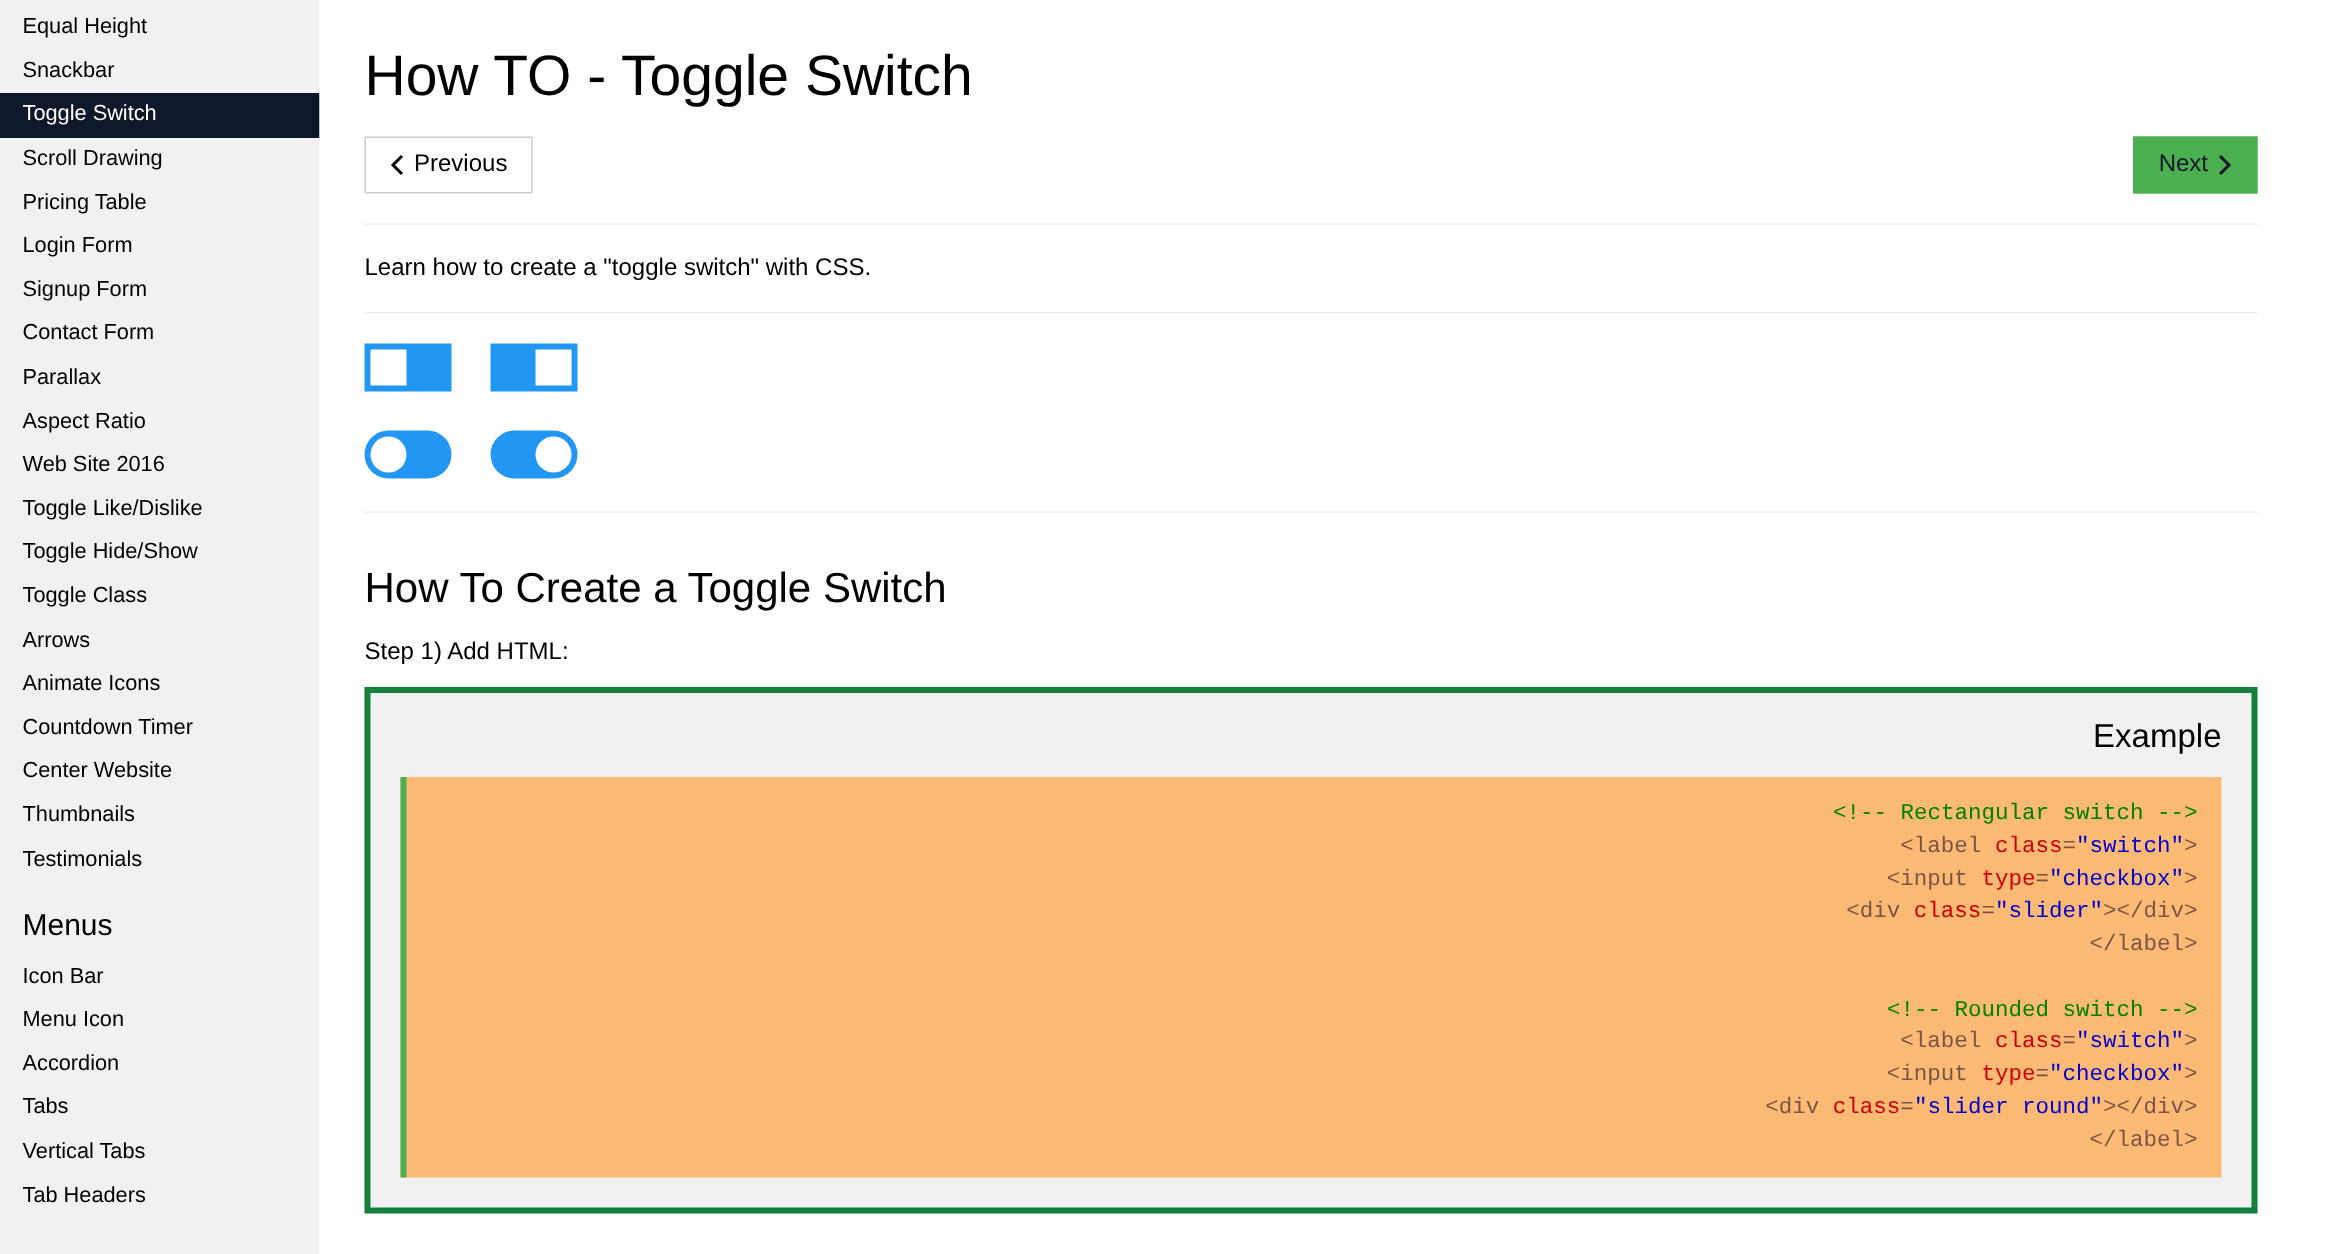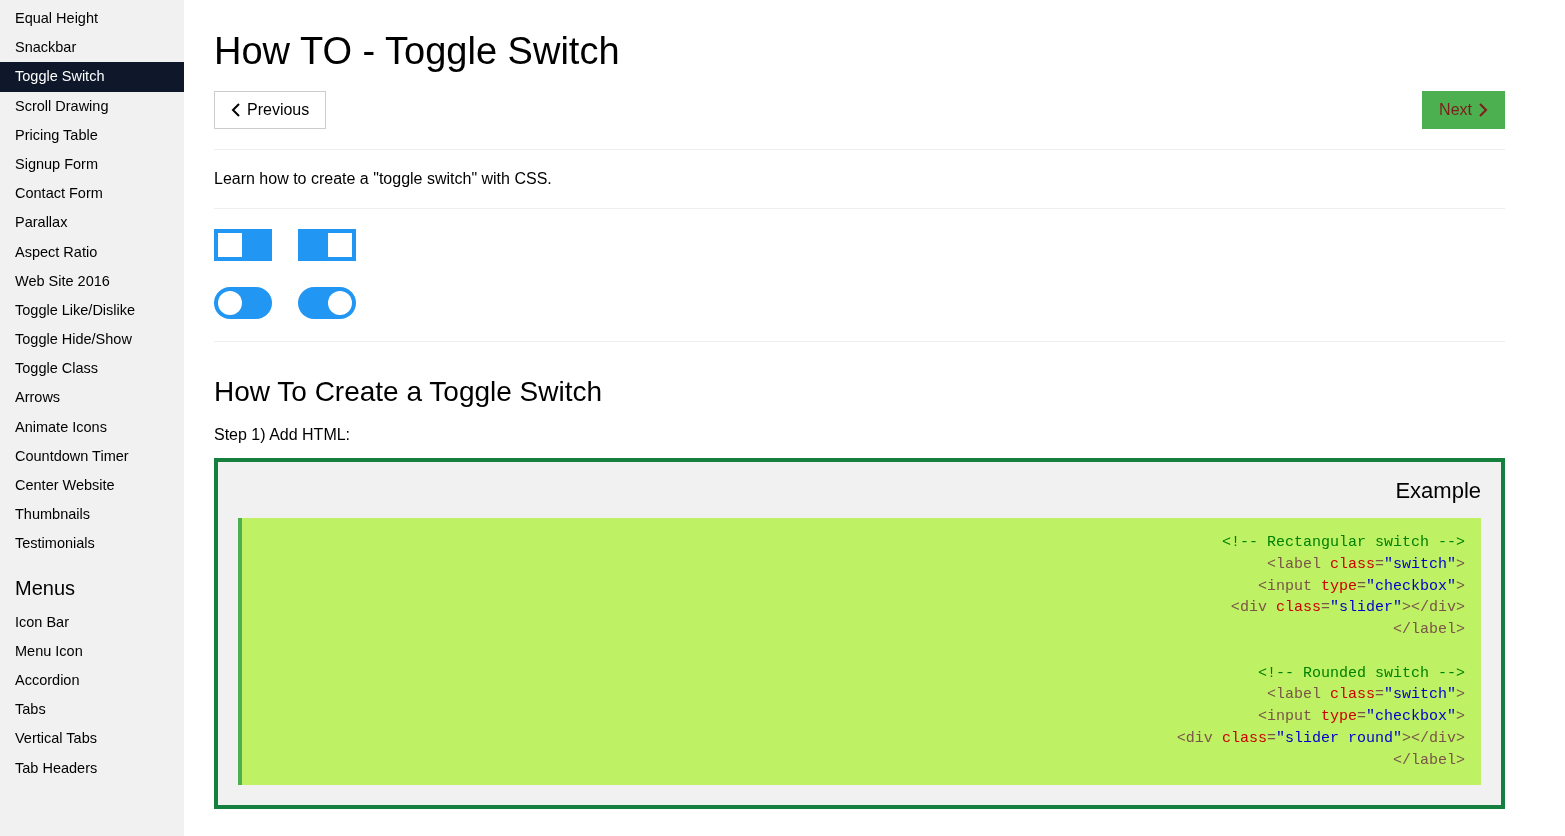--- a/index.html
+++ b/index.html
@@ -1,60 +1,61 @@
 <!DOCTYPE html>
 <html><head>
 <meta charset="utf-8">
 <style>
 * { box-sizing: border-box; margin: 0; padding: 0; }
 body { font-family: Verdana, sans-serif; font-size: 15px; color: #000; display: flex; }
-.sidebar { width: 184px; background: #f1f1f1; height: 836px; overflow-y: auto; padding-top: 4px; flex-shrink: 0; position: relative; }
+.sidebar { width: 213px; background: #f1f1f1; height: 836px; overflow-y: auto; padding-top: 4px; flex-shrink: 0; position: relative; }
 .sidebar::-webkit-scrollbar { width: 12px; }
 .sidebar::-webkit-scrollbar-track { background: #f1f1f1; }
 .sidebar::-webkit-scrollbar-thumb { background: #ccc; }
 .sidebar .nav-item { display: block; padding: 3px 15px; color: #000; font-size: 14.5px; cursor: pointer; line-height: 1.6; }
 .sidebar .nav-item.active { background: #0f172a; color: #fff; }
 .sidebar .section-title { font-size: 20px; font-weight: normal; padding: 18px 15px 8px 15px; }
 .main { flex: 1; padding: 20px 60px 20px 30px; overflow-y: auto; height: 836px; }
 .main h1 { font-size: 38px; font-weight: 400; margin: 10px 0 18px 0; font-family: "Segoe UI", Arial, sans-serif; }
 .main h2 { font-size: 28px; font-weight: 400; margin: 34px 0 10px 0; font-family: "Segoe UI", Arial, sans-serif; }
 .nav-buttons { display: flex; justify-content: space-between; margin-bottom: 14px; }
 .btn { border: 1px solid #ccc; background: #fff; padding: 9px 16px; font-size: 16px; cursor: pointer; display: inline-flex; align-items: center; gap: 6px; }
-.btn.next { background: #4CAF50; color: #7f1d1d; border-color: #4CAF50; }
+.btn.next { background: #4CAF50; color: #0f172a; border-color: #4CAF50; }
 .btn svg { width: 10px; height: 14px; }
 hr { border: none; border-top: 1px solid #eee; margin: 20px 0; }
 .intro { font-size: 16px; margin: 6px 0 20px 0; }
 .switch-demos { display: flex; flex-direction: column; gap: 26px; margin: 4px 0 22px 0; }
 .switch-row { display: flex; gap: 26px; }
 .switch { position: relative; width: 58px; height: 32px; display: inline-block; }
 .switch.rect .slider-box { position: absolute; inset: 0; background: #2196F3; }
 .switch.rect.off .knob { position: absolute; width: 24px; height: 24px; background: #fff; left: 4px; top: 4px; }
 .switch.rect.on .knob { position: absolute; width: 24px; height: 24px; background: #fff; right: 4px; top: 4px; }
 .switch.round .slider-box { position: absolute; inset: 0; background: #2196F3; border-radius: 32px; }
 .switch.round.off .knob { position: absolute; width: 24px; height: 24px; background: #fff; left: 4px; top: 4px; border-radius: 50%; }
 .switch.round.on .knob { position: absolute; width: 24px; height: 24px; background: #fff; right: 4px; top: 4px; border-radius: 50%; }
 .step { font-size: 16px; margin: 18px 0 14px 0; }
 .example-box { background: #f1f1f1; border: 4px solid #15803d; padding: 16px 20px 20px 20px; text-align: right; }
 .example-box .ex-title { font-size: 22px; font-weight: 400; margin-bottom: 14px; font-family: "Segoe UI", Arial, sans-serif; }
-.code-block { background: #bef264; border-left: 4px solid #4CAF50; padding: 14px 16px; font-family: Consolas, "Courier New", monospace; font-size: 15px; line-height: 1.45; white-space: pre; }
+.code-block { background: #fdba74; border-left: 4px solid #4CAF50; padding: 14px 16px; font-family: Consolas, "Courier New", monospace; font-size: 15px; line-height: 1.45; white-space: pre; }
 .cmnt { color: #008000; }
 .tag { color: #795548; }
 .aname { color: #c00; }
 .aval { color: #0000cd; }
 </style>
 </head>
 <body>
 
 <div class="sidebar">
   <div id="sidebar-list">
       <a class="nav-item">Equal Height</a>
       <a class="nav-item">Snackbar</a>
       <a class="nav-item active">Toggle Switch</a>
       <a class="nav-item">Scroll Drawing</a>
       <a class="nav-item">Pricing Table</a>
+      <a class="nav-item">Login Form</a>
       <a class="nav-item">Signup Form</a>
       <a class="nav-item">Contact Form</a>
       <a class="nav-item">Parallax</a>
       <a class="nav-item">Aspect Ratio</a>
       <a class="nav-item">Web Site 2016</a>
       <a class="nav-item">Toggle Like/Dislike</a>
       <a class="nav-item">Toggle Hide/Show</a>
       <a class="nav-item">Toggle Class</a>
       <a class="nav-item">Arrows</a>
       <a class="nav-item">Animate Icons</a>

